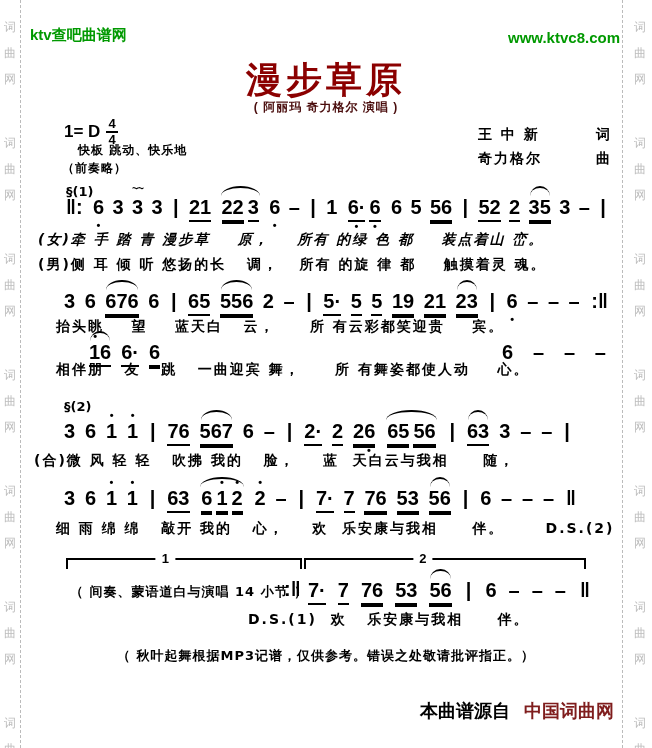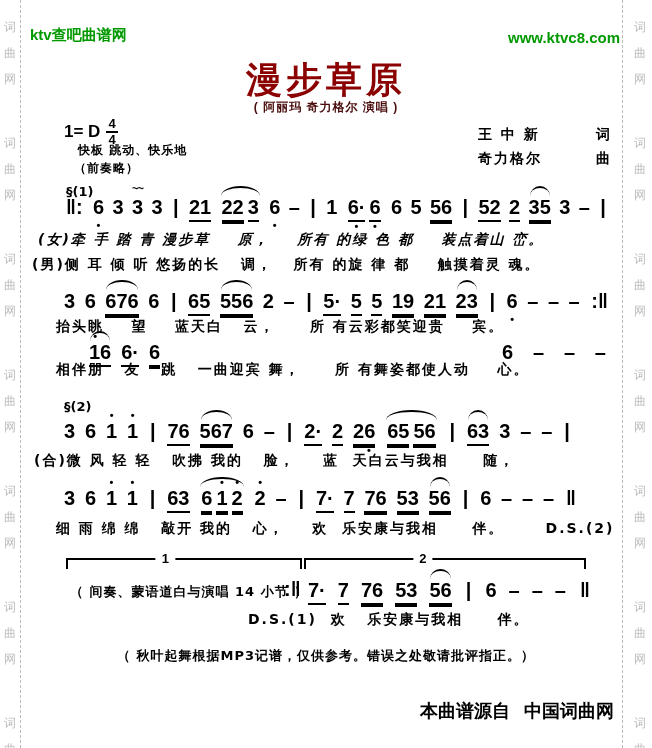--- a/index.html
+++ b/index.html
@@ -19,21 +19,21 @@
   .title{position:absolute;left:0;right:0;top:56px;text-align:center;font-weight:bold;
          font-size:36px;letter-spacing:4px;color:#8b0000;}
   .subtitle{position:absolute;left:0;right:0;top:99px;text-align:center;font-weight:bold;
             font-size:12px;letter-spacing:1px;color:#4a0d0d;}
   
   .keyrow{position:absolute;left:64px;top:117px;display:flex;align-items:center;gap:6px;
           font:bold 17px "Liberation Sans","DejaVu Sans",sans-serif;}
   .frac{display:inline-flex;flex-direction:column;align-items:center;font-size:13px;line-height:1.05;}
   .frac .den{border-top:2px solid #000;padding:0 2px;}
   .tempo{position:absolute;left:62px;top:142px;font:bold 12px "DejaVu Sans",sans-serif;letter-spacing:1px;margin-left:16px;}
-  .prelude{position:absolute;left:62px;top:160px;font:bold 12px "DejaVu Sans",sans-serif;letter-spacing:1px;margin-left:12px;}
+  .prelude{position:absolute;left:62px;top:160px;font:bold 12px "DejaVu Sans",sans-serif;letter-spacing:1px;}
   .credit{position:absolute;left:478px;width:134px;display:flex;justify-content:space-between;
           font:bold 14px "DejaVu Sans",sans-serif;letter-spacing:2px;}
   .credit.c1{top:126px;} .credit.c2{top:150px;}
   .segno{position:absolute;font:bold 13px "DejaVu Sans",sans-serif;}
   .segno.s1{left:66px;top:184px;} .segno.s2{left:64px;top:399px;}
   
   .mline{position:absolute;display:flex;justify-content:space-between;align-items:baseline;
          font:bold 20px "Liberation Sans","DejaVu Sans",sans-serif;white-space:nowrap;}
   .mline.free{justify-content:flex-start;}
   #ml1{left:62px;top:196px;width:548px;}
@@ -52,38 +52,38 @@
   .lo{position:absolute;left:50%;transform:translateX(-50%);bottom:-13px;font-size:11px;}
   .lo.r{left:72%;}
   .hi{position:absolute;left:50%;transform:translateX(-50%);top:-11px;font-size:11px;}
   .hi.l{left:28%;}
   .arcd{position:absolute;left:1px;right:1px;top:-10px;height:8px;border-top:2px solid #000;
         border-radius:50% 50% 0 0 / 100% 100% 0 0;}
   .trl{position:absolute;left:0;right:0;top:-14px;text-align:center;font-size:11px;letter-spacing:-1px;}
   .bar{margin:0 4px;}
   
   .lyr{position:absolute;font:bold 14px "DejaVu Sans",sans-serif;letter-spacing:2px;white-space:pre;}
-  #l1a{left:38px;top:231px;font-style:italic;} #l1b{left:32px;top:256px;text-align:center;}
+  #l1a{left:38px;top:231px;font-style:italic;} #l1b{left:38px;top:256px;text-align:center;}
   #l2{left:56px;top:318px;} #l2b{left:56px;top:361px;}
   #l3{left:34px;top:446px;margin-top:6px;} #l4{left:56px;top:520px;}
   #l5{left:248px;top:611px;}
   
   .volta{position:absolute;top:558px;height:9px;border-top:2px solid #000;
          border-left:2px solid #000;border-right:2px solid #000;}
   .volta.v1{left:66px;width:232px;} .volta.v2{left:304px;width:278px;}
   .vlabel{position:absolute;top:-9px;left:42%;transform:translateX(-50%);background:#fff;
           padding:0 6px;font:bold 13px "Liberation Sans","DejaVu Sans",sans-serif;}
   .v1text{position:absolute;left:70px;top:583px;font:bold 13px "DejaVu Sans",sans-serif;letter-spacing:1px;}
   .v1rep{position:absolute;left:284px;top:578px;font:bold 20px "Liberation Sans","DejaVu Sans",sans-serif;}
   .footnote{position:absolute;left:0;right:0;top:639px;text-align:center;
             font:bold 13px "DejaVu Sans",sans-serif;letter-spacing:1px;margin-top:8px;}
   
   .botcred{position:absolute;top:699px;left:420px;display:flex;gap:14px;
            font:bold 18px "DejaVu Sans",sans-serif;}
-  .botcred .brand{color:#000000;text-decoration:none;}
+  .botcred .brand{color:#7f1d1d;text-decoration:none;}
 </style>
 </head>
 <body>
 
 <div class="page">
 
   <div class="wm left">
       <div class="grp">
         <span>词</span>
         <span>曲</span>

